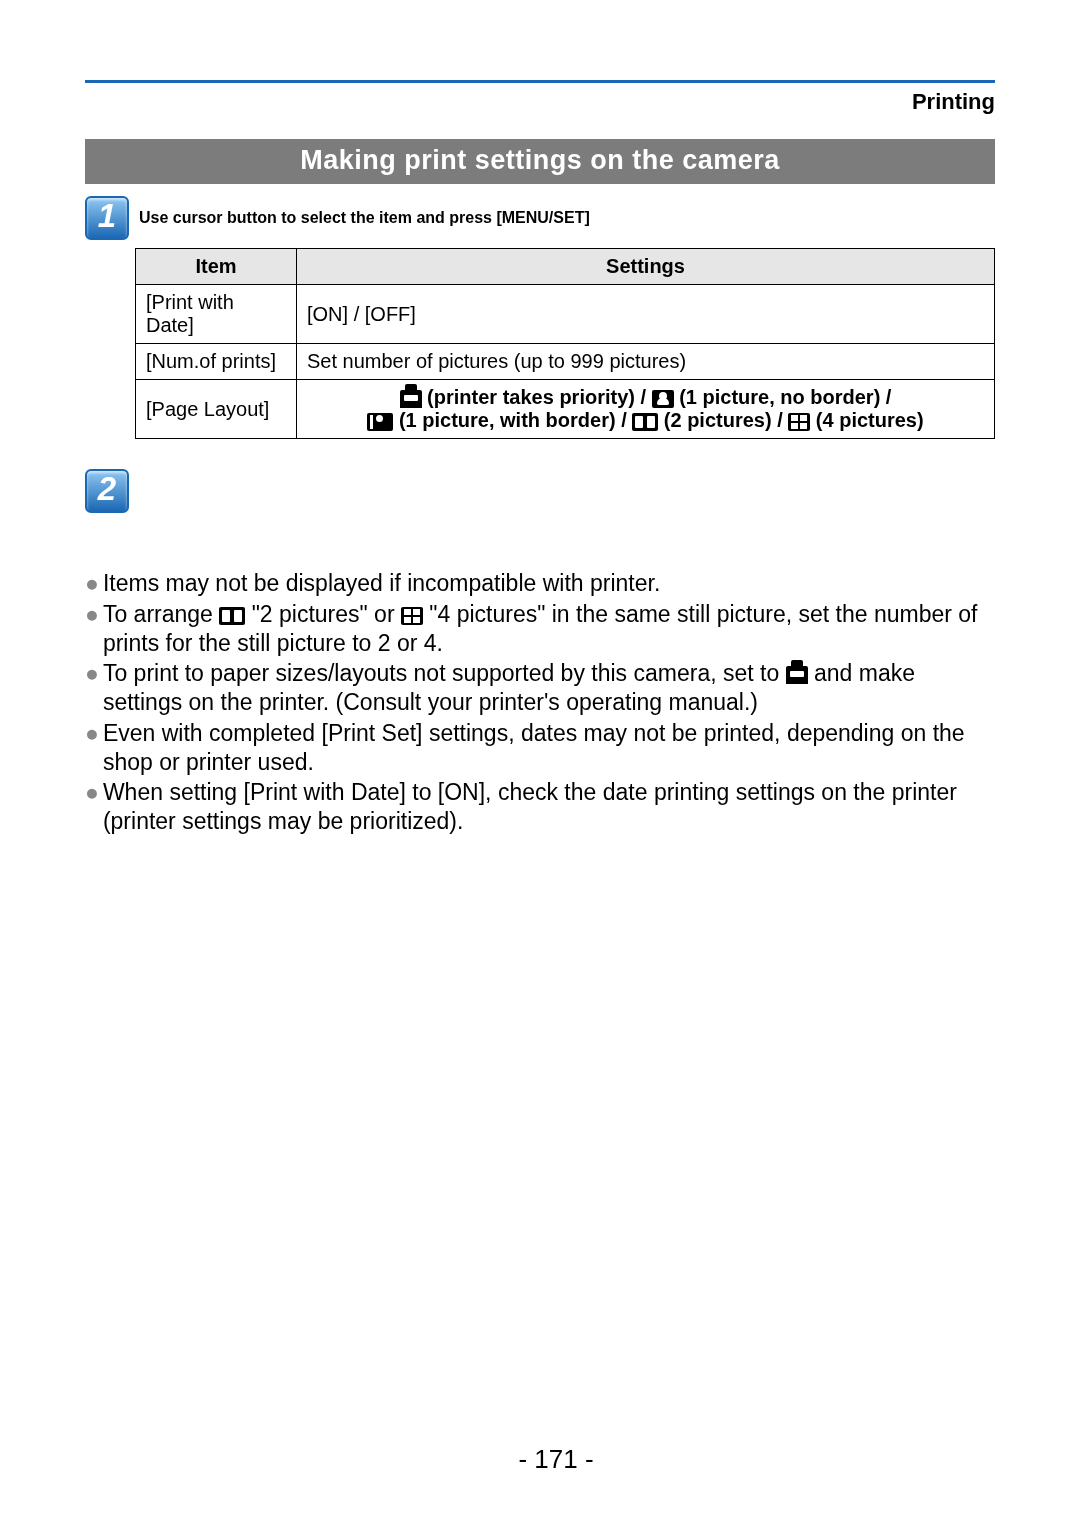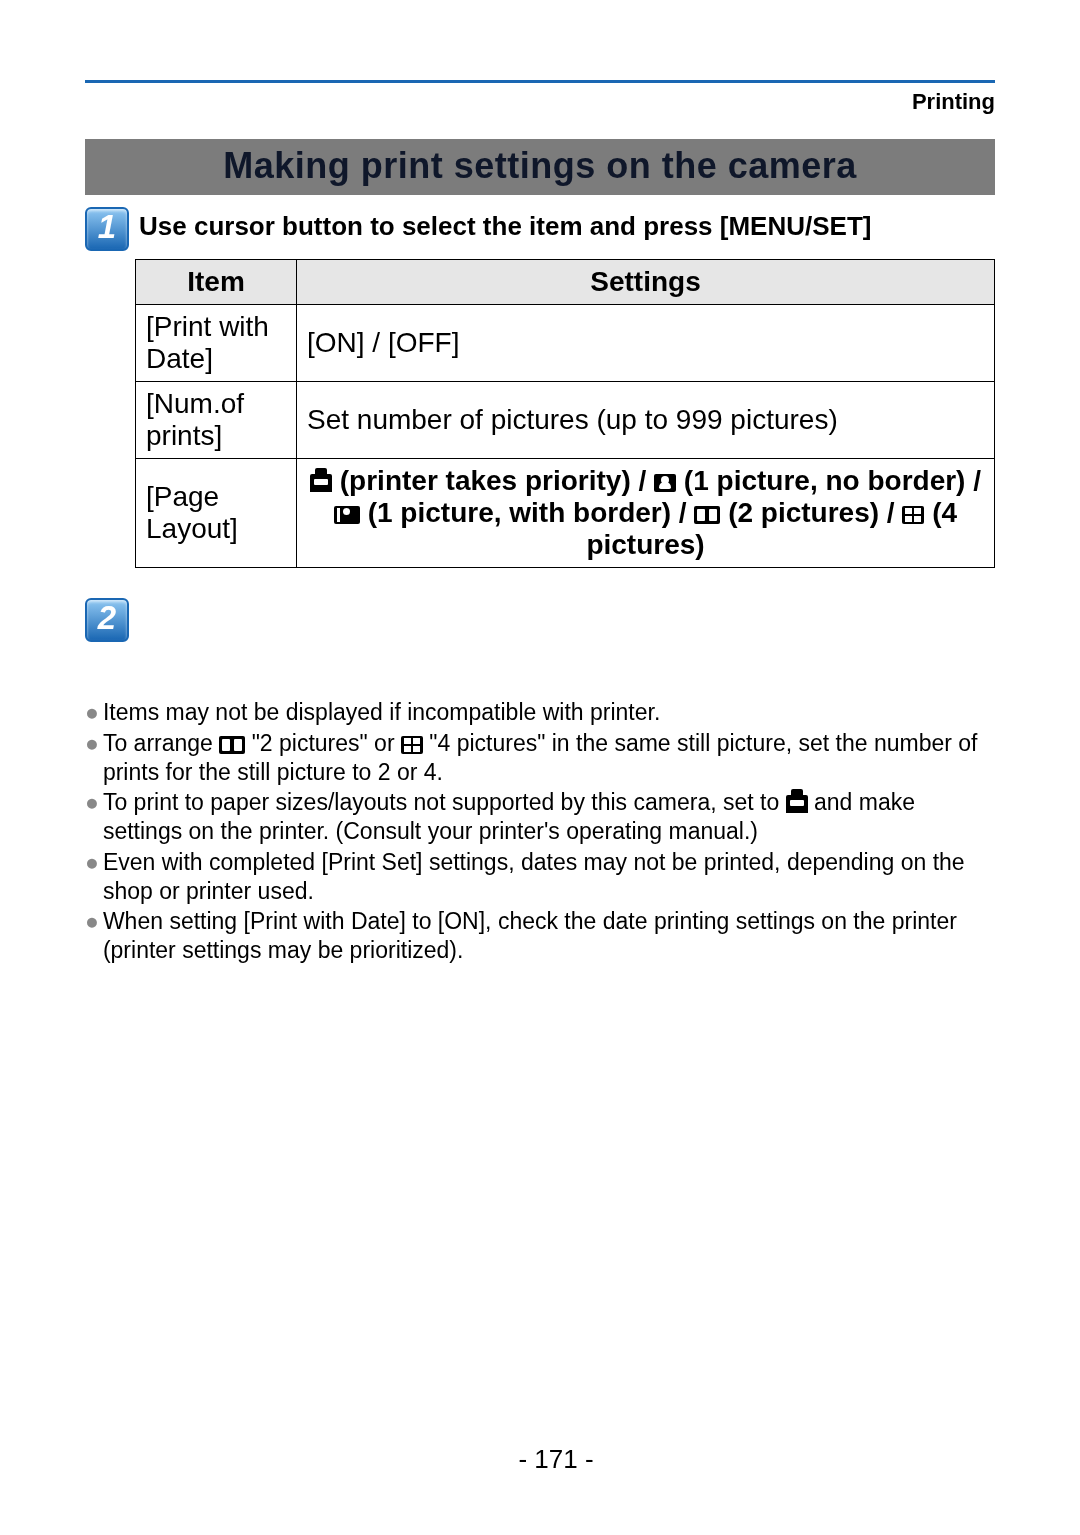--- a/index.html
+++ b/index.html
@@ -17,24 +17,24 @@
     margin-bottom:6px;
   }
   .chapter{
     text-align:right;
     font-weight:bold;
     font-size:22px;
     margin-bottom:24px;
   }
   .band{
     background:#7c7c7c;
-    color:#0f172a;
-    font-weight:bold;
-    text-align:center;
-    font-size:36px;
+    color:#ffffff;
+    font-weight:bold;
+    text-align:center;
+    font-size:27px;
     letter-spacing:0.5px;
     padding:6px 0 8px 0;
   }
   .intro{
     font-size:23px;
     margin:6px 0 10px 0;
   }
   .step{
     display:flex;
     align-items:flex-start;
@@ -50,32 +50,32 @@
     font-weight:bold;
     font-style:italic;
     line-height:36px;
     text-align:center;
     box-shadow:inset 0 2px 3px rgba(255,255,255,.6);
     flex:0 0 40px;
     margin-right:10px;
   }
   .step-title{
     font-weight:bold;
-    font-size:26px;
+    font-size:16px;
     line-height:1.2;
-    margin-top:4px;
+    margin-top:12px;
   }
   .tbl-wrap{
     margin-left:50px;
     margin-top:8px;
   }
   table.settings{
     border-collapse:collapse;
     width:100%;
-    font-size:28px;
+    font-size:20px;
   }
   table.settings th, table.settings td{
     border:1.5px solid #000;
     padding:6px 10px;
     vertical-align:middle;
     text-align:left;
   }
   table.settings th{
     background:#e6e6e6;
     text-align:center;

